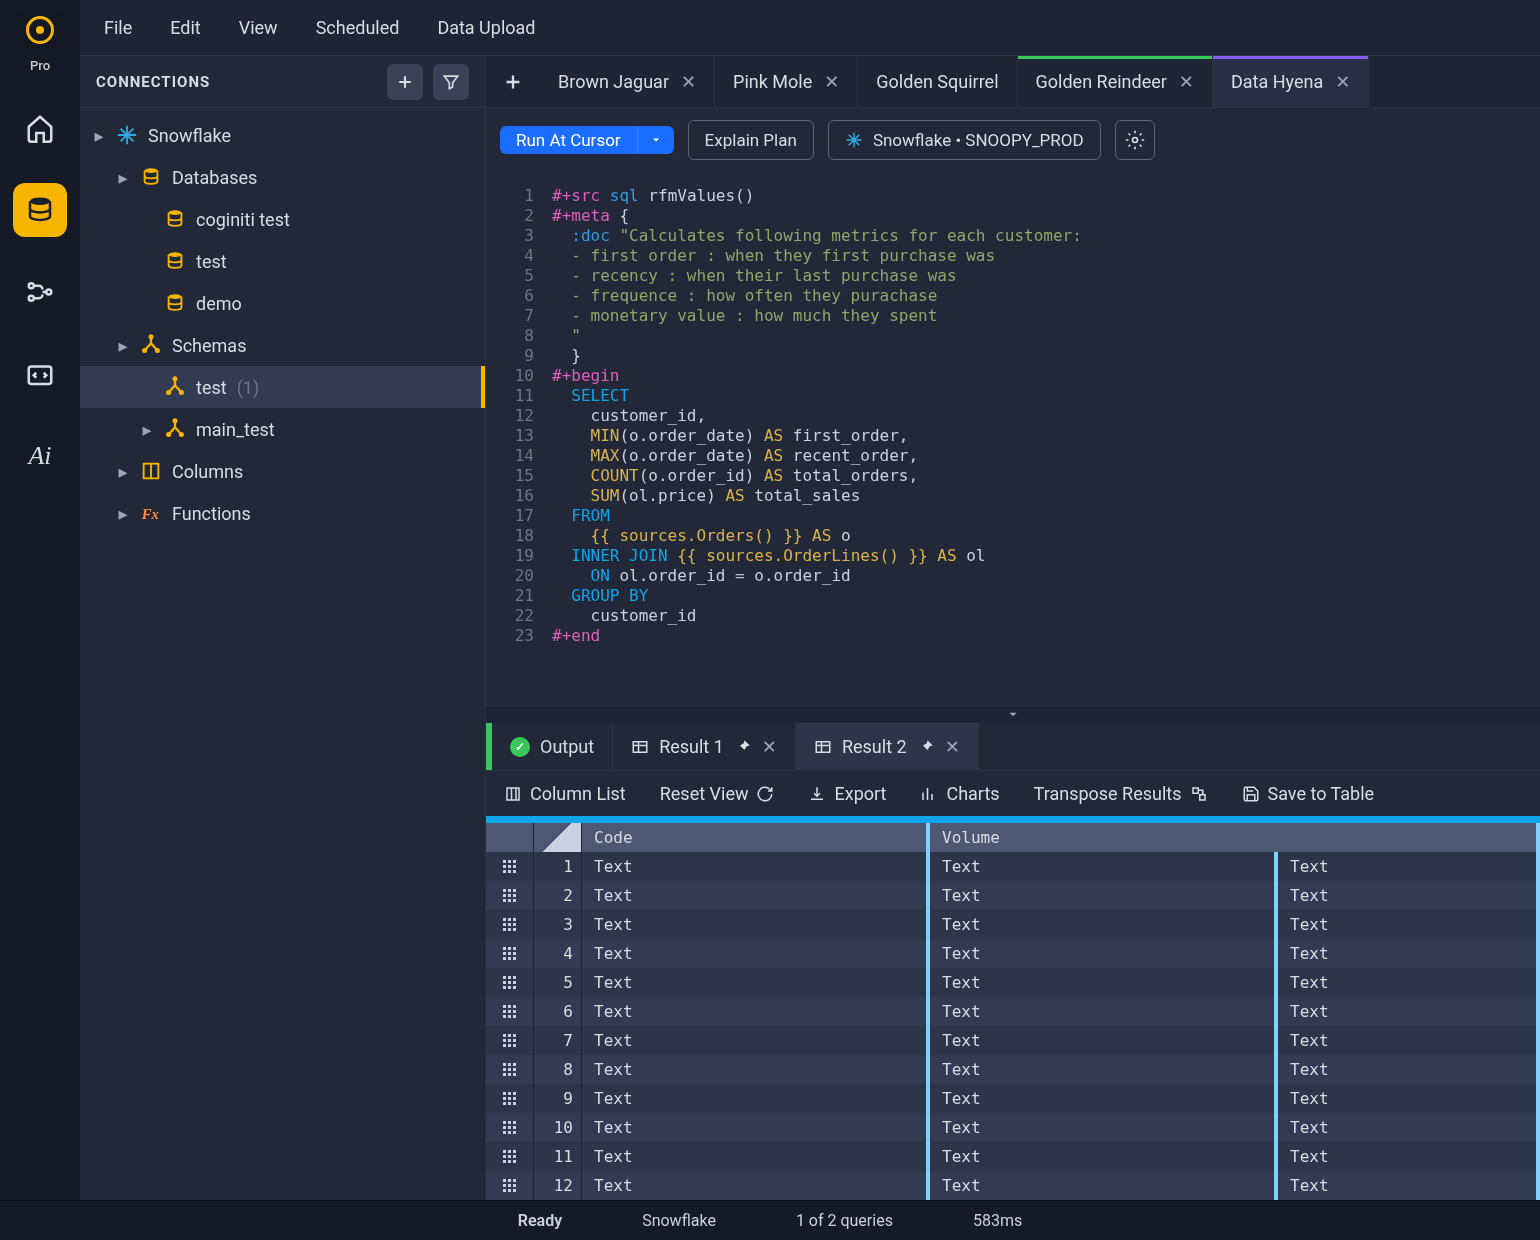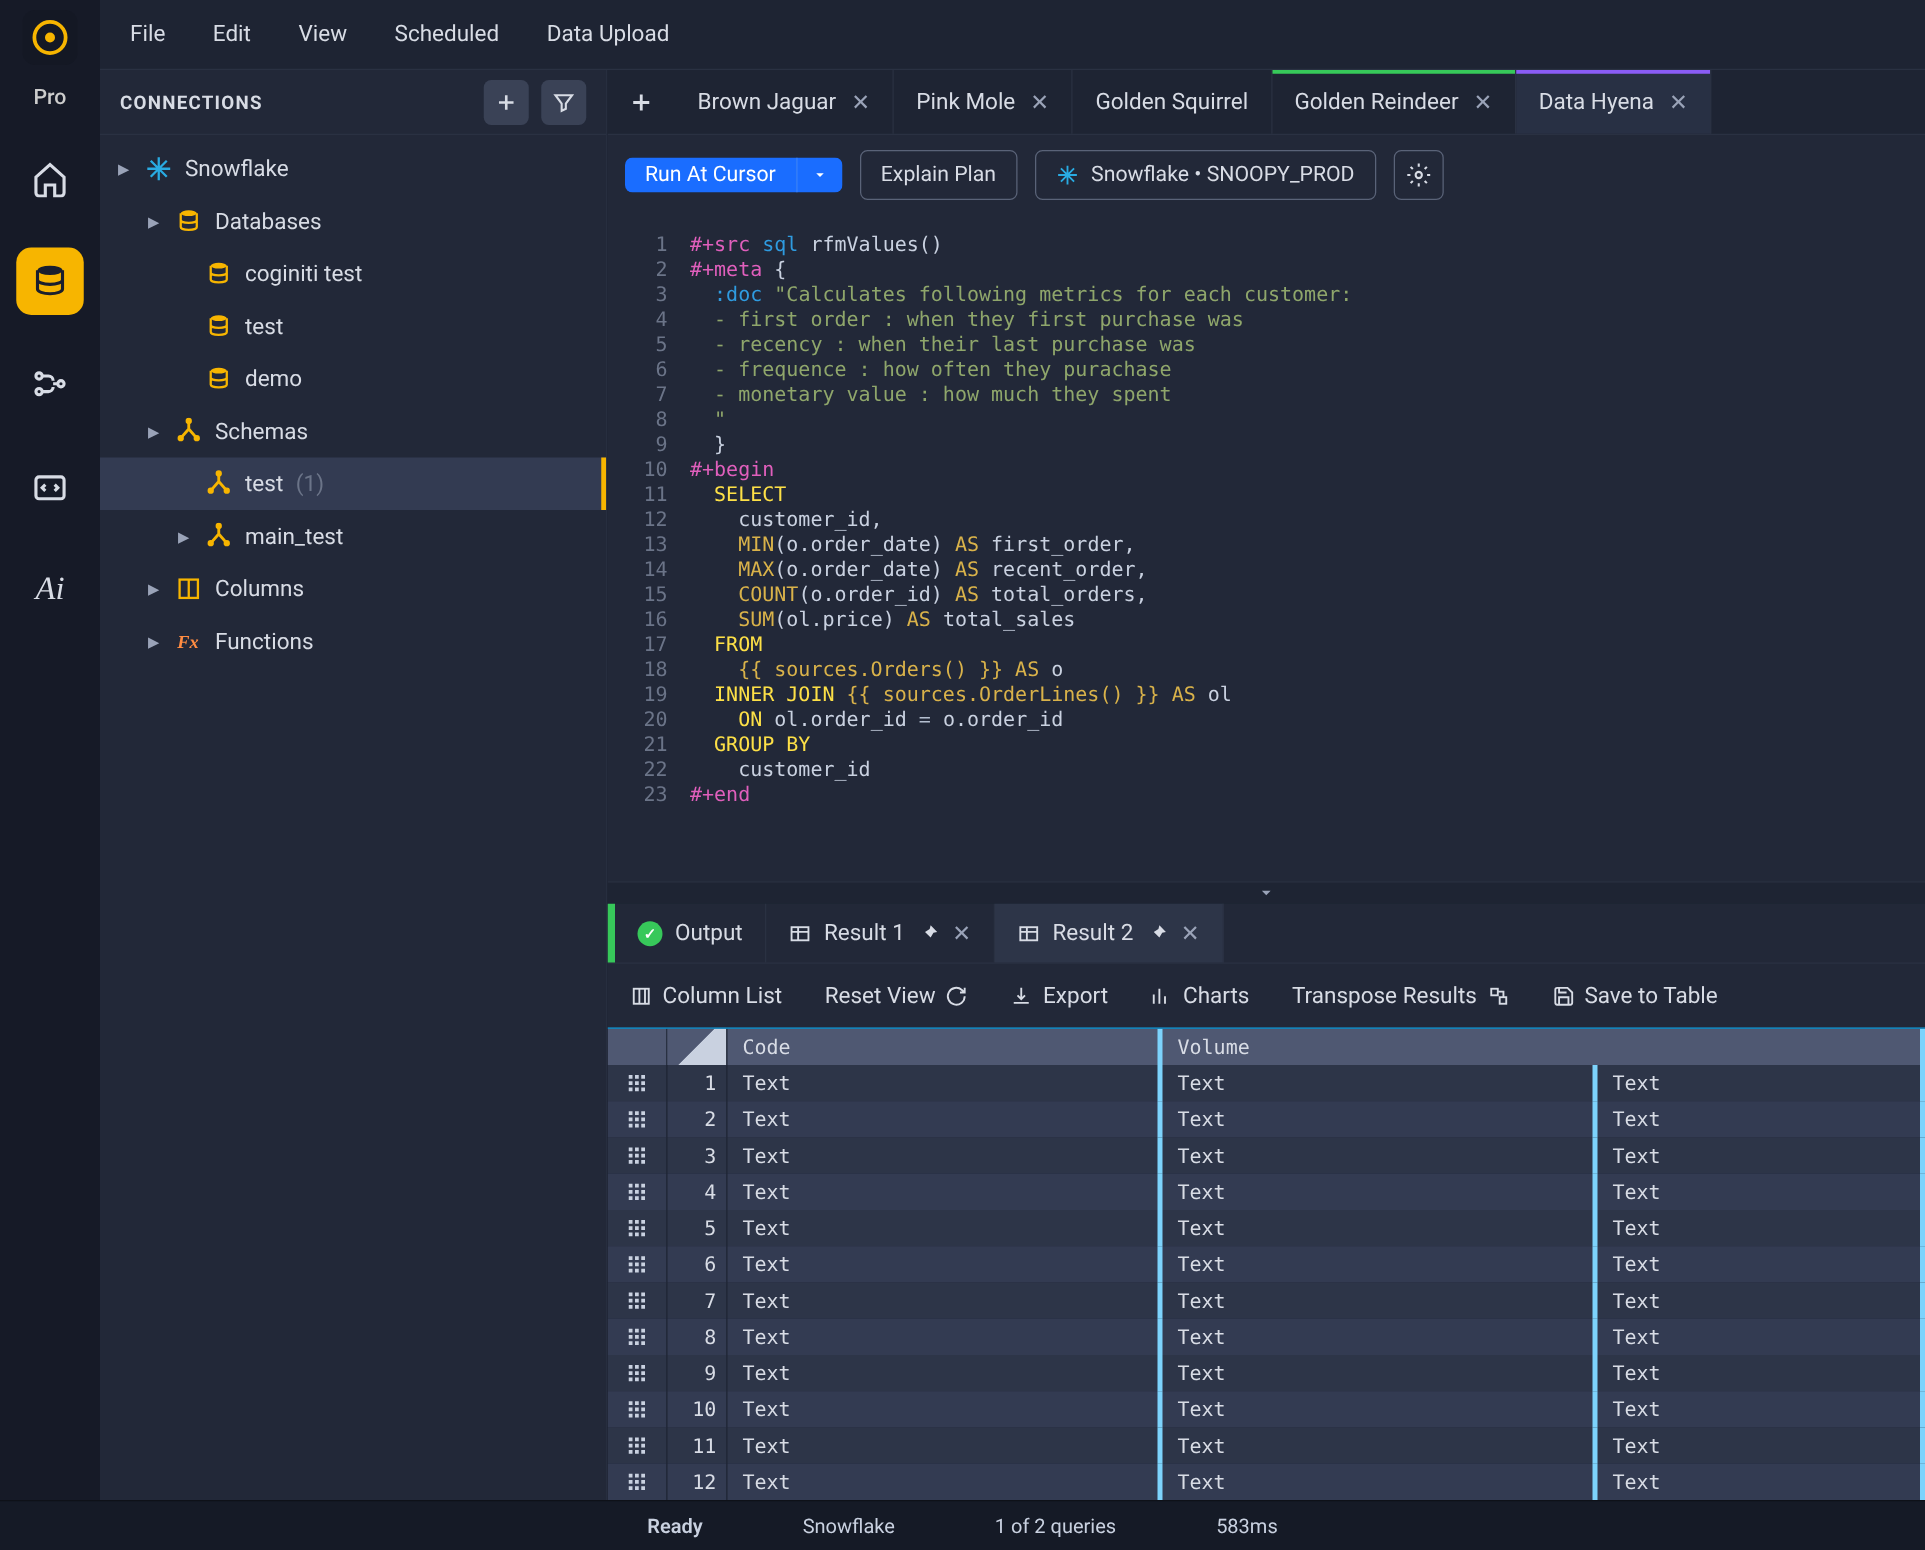--- a/index.html
+++ b/index.html
@@ -30,21 +30,21 @@
   display: flex; align-items: center; justify-content: center;
   flex-direction: column;
 }
 .rail-logo-c {
   width: 28px; height: 28px; border-radius: 50%;
   border: 3px solid #f7b500;
   position: relative;
   display:flex;align-items:center;justify-content:center;
 }
 .rail-logo-c::after { content:''; width:8px;height:8px;border-radius:50%;background:#f7b500; }
-.rail-pro { font-size: 17px; color: #ccc; margin-top: 12px; font-weight:500; }
+.rail-pro { font-size: 13px; color: #ccc; margin-top: 2px; font-weight:500; }
 .rail-btn {
   width: 54px; height: 54px; border-radius: 12px;
   display: flex; align-items: center; justify-content: center;
   color: #d8dce5; cursor: pointer; margin-top: 24px;
 }
 .rail-btn.active { background: #f7b500; color: #1a1f2e; }
 .rail-btn svg { width: 30px; height: 30px; }
 .rail-ai { font-family: Georgia, serif; font-size: 26px; font-style: italic; color:#d8dce5;}
 .main-col { flex: 1; display: flex; flex-direction: column; overflow: hidden; }
 .menubar {
@@ -120,21 +120,21 @@
   font-family: "SF Mono", Menlo, Monaco, Consolas, monospace;
   font-size: 16px; line-height: 20px;
 }
 .gutter { width: 58px; text-align: right; padding: 14px 10px 0 0; color:#6b7488; user-select:none; }
 .gutter div { height: 20px; }
 .code-text { flex:1; padding: 14px 0 0 8px; white-space: pre; }
 .tok-comment { color: #e05fbc; }
 .tok-key { color: #2f9be0; }
 .tok-str { color: #8fa66b; }
 .tok-fn { color: #d9b24a; }
-.tok-kw { color: #fde047; }
+.tok-kw { color: #0ea5e9; }
 .tok-op { color: #b5bfd0; }
 .tok-id { color: #c9d1e0; }
 .tok-as { color: #d9b24a; }
 .tok-tmpl { color: #d9b24a; }
 .split-handle {
   height: 18px; background: #1e2433; display:flex; align-items:center; justify-content:center;
   border-top:1px solid #2a3142; cursor:row-resize;
 }
 .split-handle svg { width:14px; height:10px; color:#9aa3b8; }
 .results-area { display:flex; flex-direction:column; background:#222838; }
@@ -142,21 +142,21 @@
 .result-accent { width: 6px; background: #37c85a; }
 .rtab {
   display:flex; align-items:center; gap:10px; padding:0 18px; font-size:18px;
   border-right:1px solid #2a3142; cursor:pointer;
 }
 .rtab.active { background:#2d3548; }
 .rtab svg { width:18px; height:18px; }
 .check-badge { width:20px;height:20px;border-radius:50%;background:#37c85a;display:flex;align-items:center;justify-content:center;color:#fff;font-size:12px;font-weight:bold; }
 .result-toolbar {
   height: 52px; display:flex; align-items:center; gap:34px; padding:0 18px;
-  font-size:18px; border-bottom:1px solid #0ea5e9;
+  font-size:18px; border-bottom:7px solid #0ea5e9;
 }
 .rt-item { display:flex; align-items:center; gap:8px; cursor:pointer; }
 .rt-item svg { width:18px; height:18px; }
 .grid { flex:1; overflow:auto; font-family:"SF Mono",Menlo,monospace; font-size:16px; }
 .grid-row { display:flex; height:29px; align-items:stretch; }
 .grid-row.header { background:#4f5872; }
 .grid-row.odd { background:#2d3548; }
 .grid-row.even { background:#333b52; }
 .grid-hcell { width:48px; display:flex;align-items:center;justify-content:center; border-right:1px solid #1e2433; }
 .grid-tri { width:48px; background:linear-gradient(135deg,#4f5872 49%,#c9d1e0 50%); }

